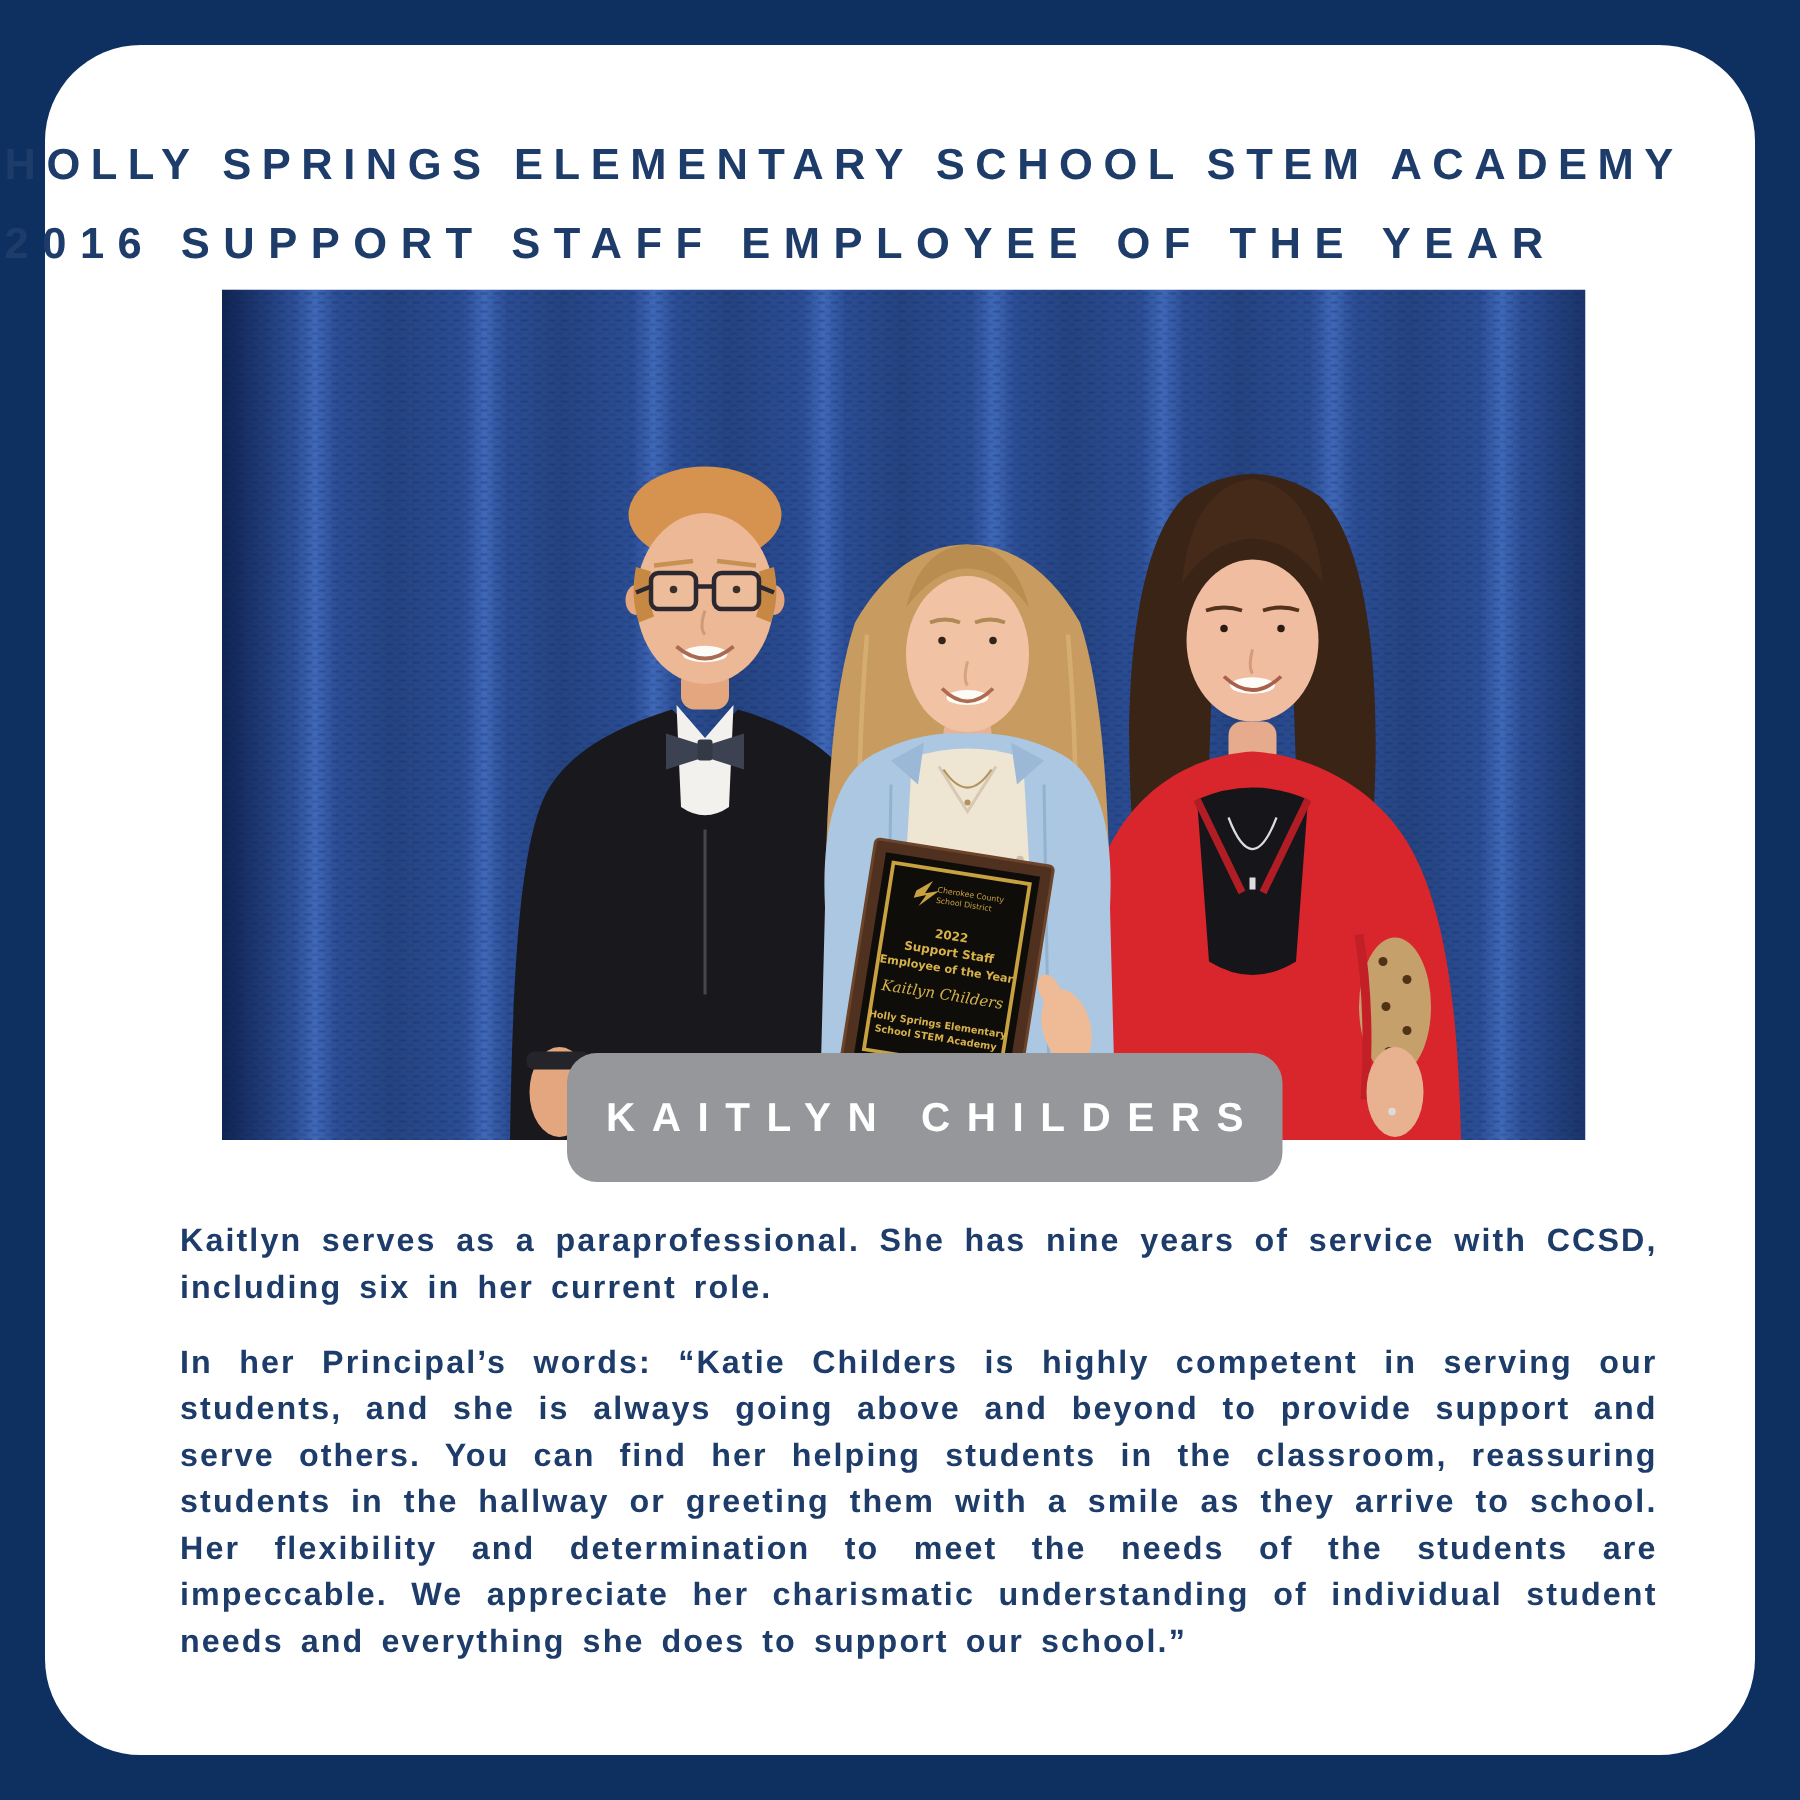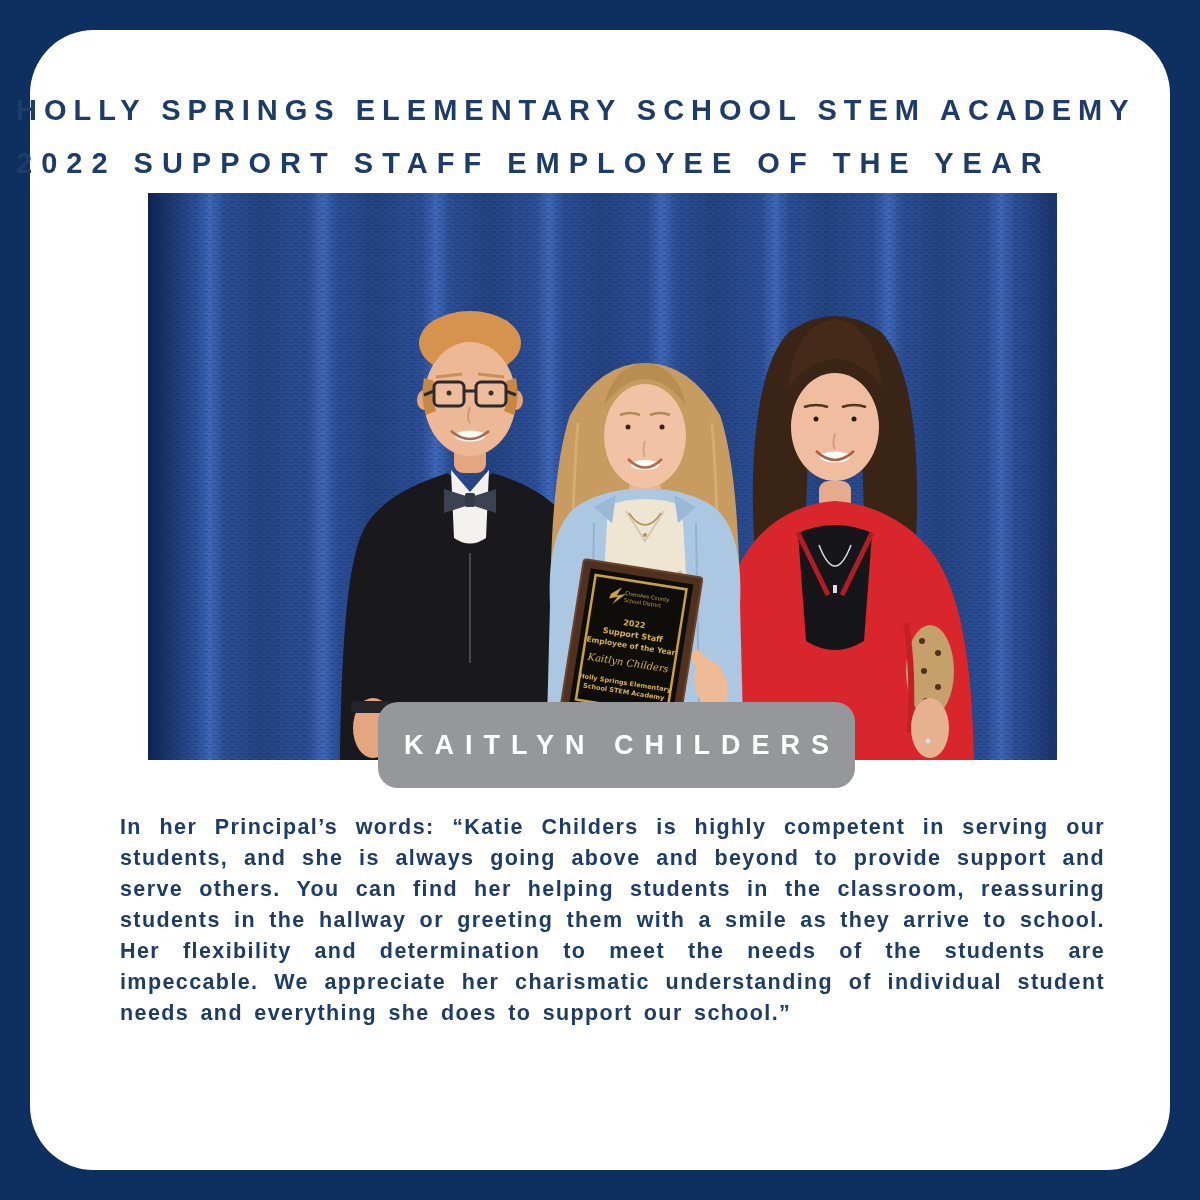--- a/index.html
+++ b/index.html
@@ -6,21 +6,21 @@
   body{
     width:1200px;height:1200px;position:relative;overflow:hidden;
     background:#0e3060;
     font-family:"Liberation Sans", sans-serif;
   }
   .card{
     position:absolute;left:30px;top:30px;width:1140px;height:1140px;
     background:#ffffff;border-radius:64px;
   }
   .title-wrap{
-    position:absolute;left:16px;top:84px;width:974px;text-align:left;
+    position:absolute;left:3px;top:84px;width:974px;text-align:left;
   }
   .title-line{
     color:#1d3c69;font-weight:700;font-size:29px;line-height:53px;
     white-space:nowrap;
   }
   .title-line.l1{letter-spacing:7px;}
   .title-line.l2{letter-spacing:9px;}
   .photo{
     position:absolute;left:148px;top:193px;width:909px;height:567px;
     overflow:hidden;
@@ -47,21 +47,21 @@
   .plq-org{fill:#c8a140;font-family:"DejaVu Sans",sans-serif;font-size:5.2px;}
   .plq-name{fill:#d7b24a;font-family:"DejaVu Serif",serif;font-style:italic;font-size:10px;}
 </style>
 </head>
 <body>
 
 <div class="card"></div>
 
 <div class="title-wrap">
   <div class="title-line l1">HOLLY SPRINGS ELEMENTARY SCHOOL STEM ACADEMY</div>
-  <div class="title-line l2">2022 SUPPORT STAFF EMPLOYEE OF THE YEAR</div>
+  <div class="title-line l2">2016 SUPPORT STAFF EMPLOYEE OF THE YEAR</div>
 </div>
 
 <div class="photo" role="img" aria-label="Three people smiling in front of a royal blue curtain: a man in a black quarter-zip sweater with white shirt and bow tie, the award recipient with long blonde hair in a light denim jacket holding a wooden award plaque, and a woman with dark brown hair in a red blazer over a black top">
   <svg width="909" height="567" viewBox="0 0 909 567" xmlns="http://www.w3.org/2000/svg">
     <defs>
       <linearGradient id="foldGrad" x1="0" y1="0" x2="1" y2="0">
         <stop offset="0" stop-color="#24437f"></stop>
         <stop offset="0.42" stop-color="#2b4d94"></stop>
         <stop offset="0.55" stop-color="#3f68b7"></stop>
         <stop offset="0.68" stop-color="#2b4d94"></stop>
@@ -190,14 +190,15 @@
     <ellipse cx="563" cy="492" rx="16" ry="26" transform="rotate(-15 563 492)" fill="#eebb96"></ellipse>
     <ellipse cx="552" cy="468" rx="7" ry="12" transform="rotate(-25 552 468)" fill="#eebb96"></ellipse>
   </svg>
 </div>
 
 <div class="name-banner">
   <span>KAITLYN CHILDERS</span>
 </div>
 
 <div class="bio">
+  <p>Kaitlyn serves as a paraprofessional.  She has nine years of service with CCSD, including six in her current role.</p>
   <p>In her Principal’s words: “Katie Childers is highly competent in serving our students, and she is always going above and beyond to provide support and serve others. You can find her helping students in the classroom, reassuring students in the hallway or greeting them with a smile as they arrive to school. Her flexibility and determination to meet the needs of the students are impeccable. We appreciate her charismatic understanding of individual student needs and everything she does to support our school.”</p>
 </div>
 
 </body></html>

